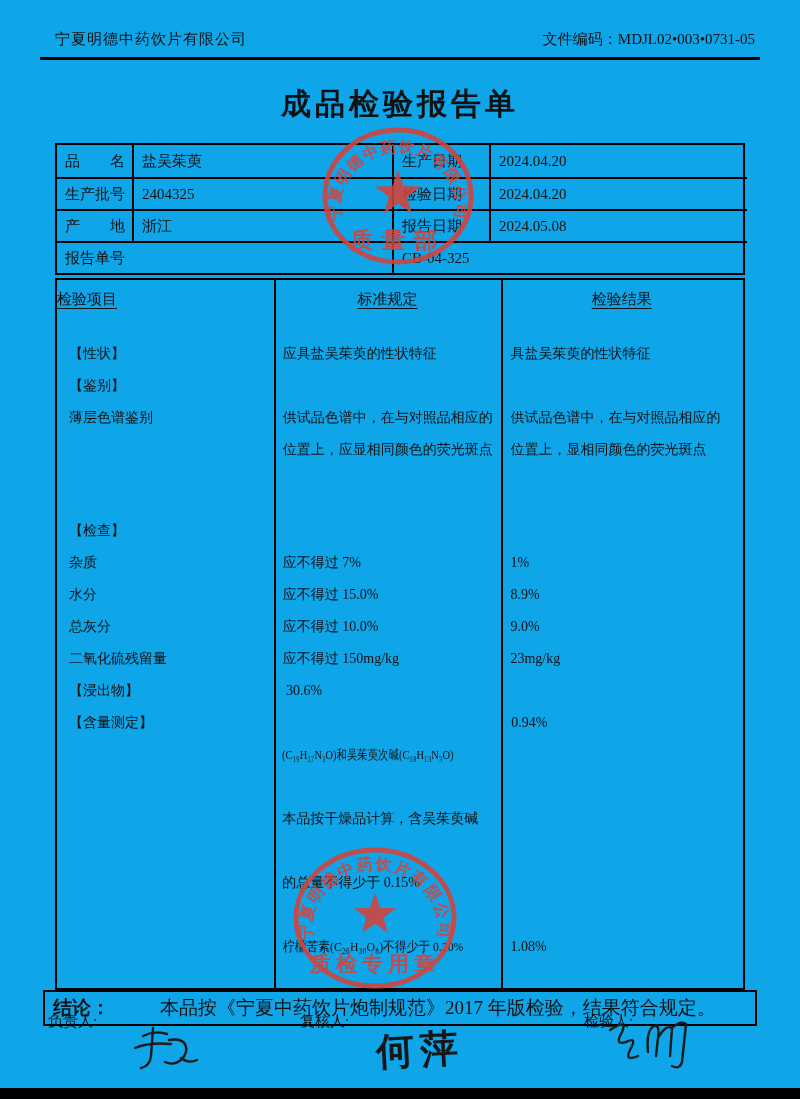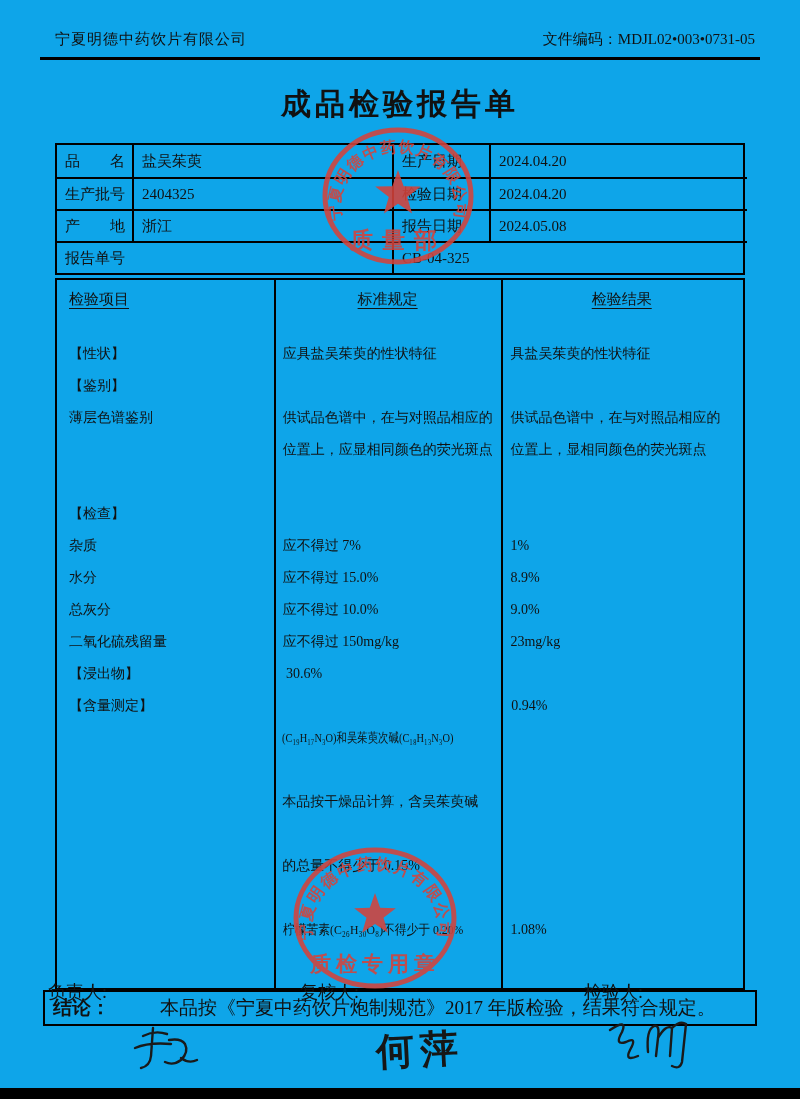--- a/index.html
+++ b/index.html
@@ -25,35 +25,35 @@
   
   .result-table{position:absolute;left:55px;top:278px;width:690px;height:712px;
     border:2px solid #000;box-sizing:border-box;font-size:14px;}
   .vline{position:absolute;top:0;bottom:0;width:2px;background:#000;}
   .vline.v1{left:217px;} .vline.v2{left:444px;}
   .rrow{display:flex;line-height:32px;}
   .rrow .c1{width:219px;padding-left:12px;padding-right:6px;box-sizing:border-box;}
   .rrow .c2{width:227px;padding-left:8px;padding-right:6px;box-sizing:border-box;white-space:pre-line;}
   .rrow .c3{width:244px;padding-left:10px;padding-right:6px;box-sizing:border-box;white-space:pre-line;}
   .rt-head{display:flex;height:52px;padding-top:10px;box-sizing:border-box;font-size:15px;}
-  .rt-head .h1{width:219px;padding-left:12px;box-sizing:border-box;}
+  .rt-head .h1{width:219px;box-sizing:border-box;}
   .rt-head .h2{width:227px;text-align:center;}
   .rt-head .h3{width:244px;text-align:center;}
   .rt-head span{text-decoration:underline;text-underline-offset:4px;}
   .first-body{margin-top:6px;}
-  .gap-above{margin-top:32px;}
+  .gap-above{margin-top:49px;}
   .sc{font-size:13px;display:inline-block;transform:scaleX(0.80);transform-origin:0 50%;white-space:nowrap;}
   .sc2{font-size:13.5px;display:inline-block;transform:scaleX(0.87);transform-origin:0 50%;white-space:nowrap;}
   
   .conclusion{position:absolute;left:43px;top:990px;width:714px;height:36px;
     border:2px solid #000;box-sizing:border-box;display:flex;align-items:center;
     padding-left:8px;font-size:19px;gap:44px;}
   .conclusion .lbl{font-weight:bold;margin-right:6px;}
   
-  .sig-label{position:absolute;top:980px;font-size:18px;}
+  .sig-label{position:absolute;top:1012px;font-size:15px;}
   .sig-label.s1{left:48px;} .sig-label.s2{left:300px;} .sig-label.s3{left:540px;margin-left:44px;}
   .sig-svg{position:absolute;}
   
   .stamp{position:absolute;opacity:0.88;pointer-events:none;}
   
   .bottom-bar{position:absolute;left:0;top:1088px;width:800px;height:11px;background:#000;}
 </style>
 </head>
 <body>
 

